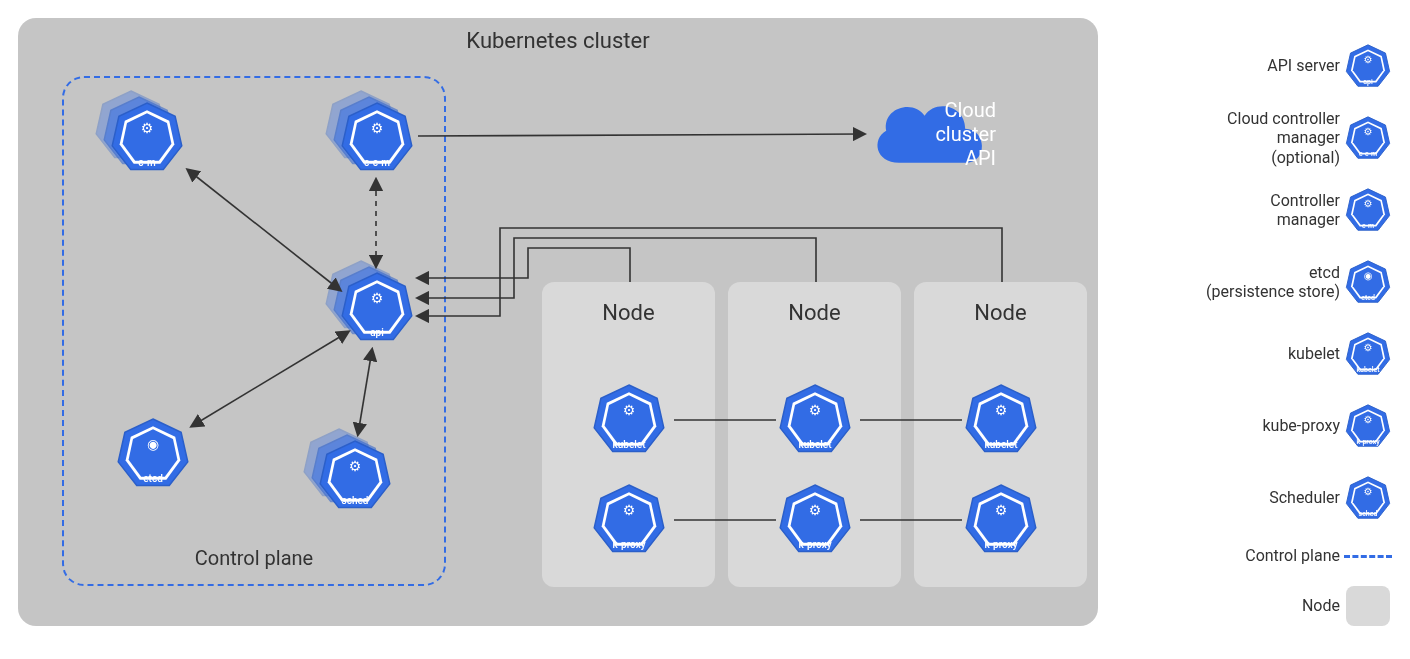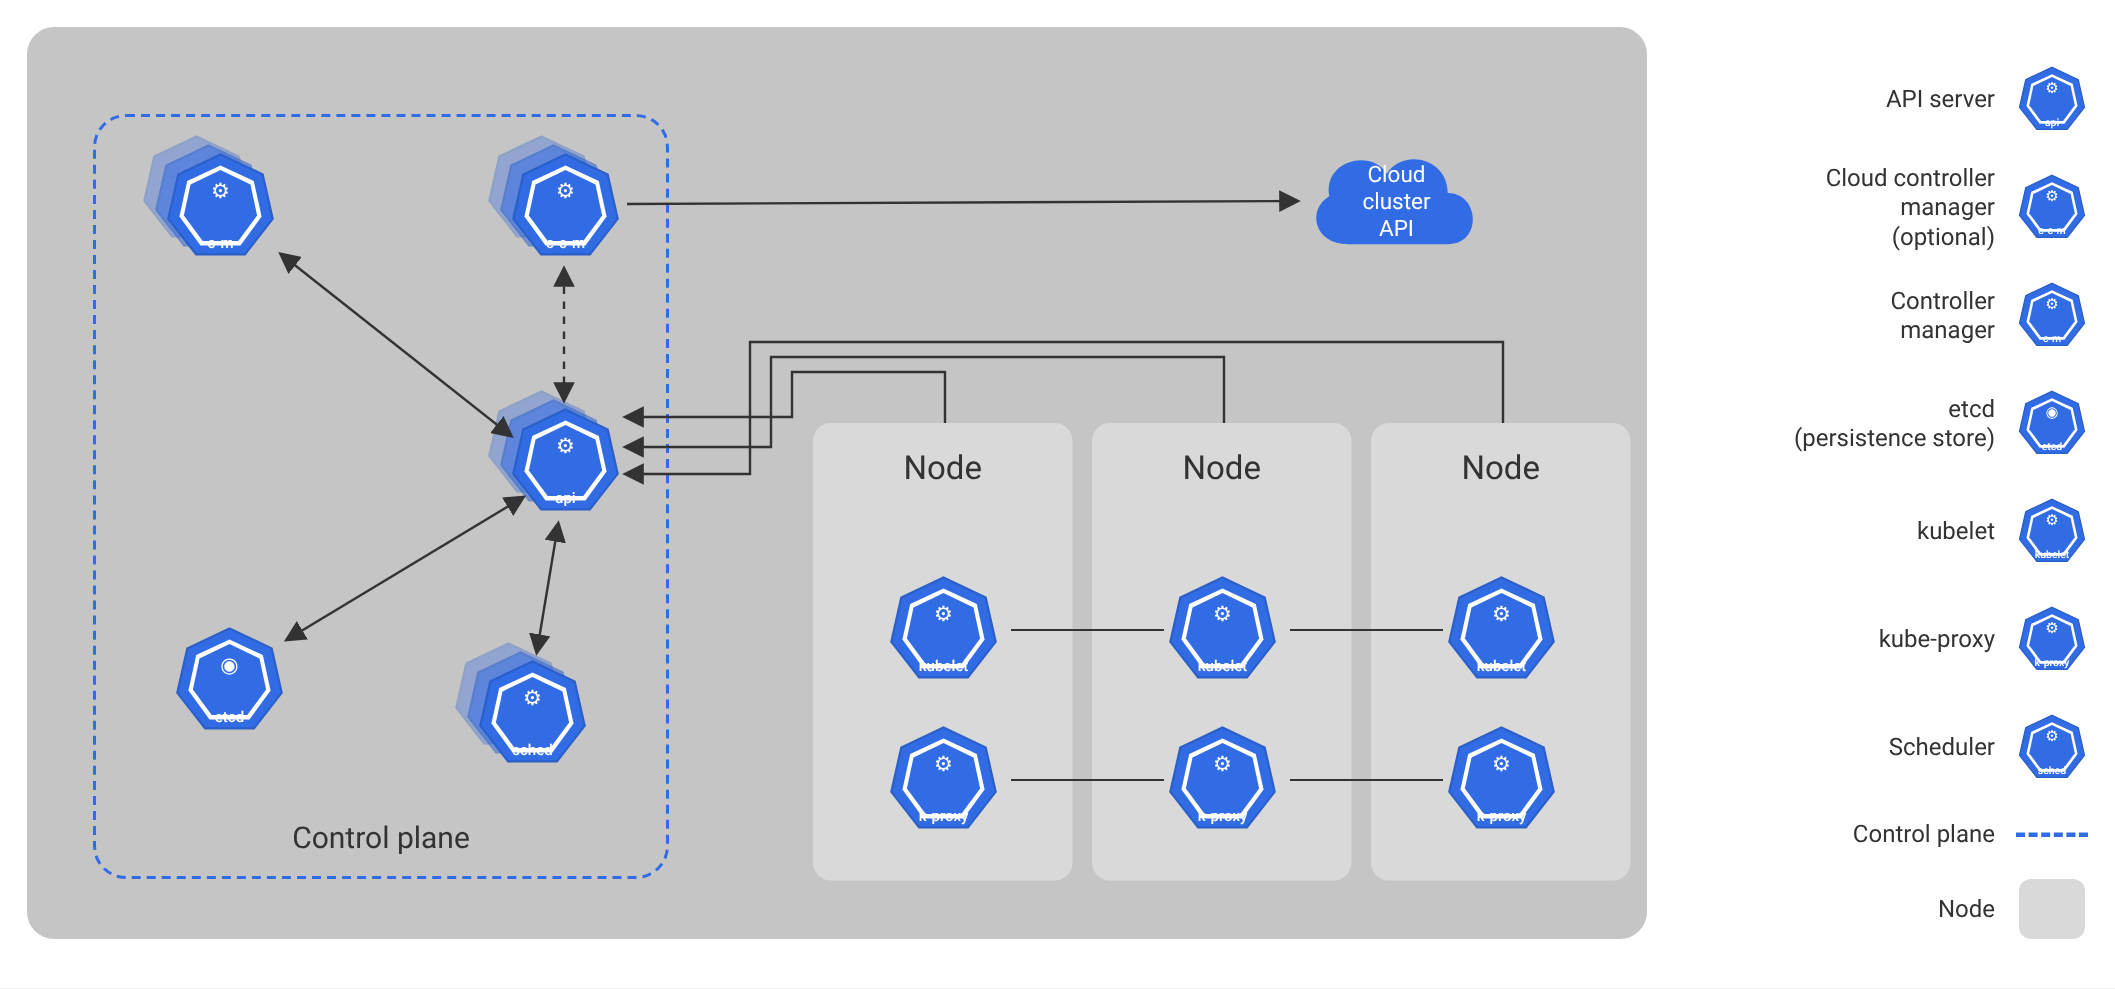--- a/index.html
+++ b/index.html
@@ -25,29 +25,29 @@
 
   
   .stack{position:absolute;width:74px;height:74px;}
   .stack .copy{position:absolute;width:74px;height:74px;opacity:.6;}
   .stack .copy.c1{left:-16px;top:-12px;opacity:.35;}
   .stack .copy.c2{left:-8px;top:-6px;opacity:.55;}
 
   
   .cloud{position:absolute;left:848px;top:68px;width:130px;height:96px;}
   .cloud svg{width:100%;height:100%;display:block;}
-  .cloud .cloud-text{position:absolute;inset:0;display:flex;flex-direction:column;align-items:center;justify-content:center;color:#fff;font-size:15px;line-height:1.2;}
+  .cloud .cloud-text{position:absolute;inset:0;display:flex;flex-direction:column;align-items:flex-end;justify-content:center;color:#fff;font-size:20px;line-height:1.2;}
   .cloud .cloud-text span{display:block;}
 
   
   .wires{position:absolute;inset:0;pointer-events:none;}
 
   
   .legend{position:absolute;right:16px;top:30px;width:260px;}
-  .legend-row{display:flex;align-items:center;justify-content:flex-end;gap:12px;height:72px;}
+  .legend-row{display:flex;align-items:center;justify-content:flex-end;gap:2px;height:72px;}
   .legend-text{text-align:right;font-size:16px;color:#333;line-height:1.2;}
   .legend-icon-slot{width:52px;display:flex;align-items:center;justify-content:center;}
   .legend-line{width:48px;height:0;border-top:3px dashed #326ce5;}
   .legend-node-box{width:44px;height:40px;background:#d9d9d9;border-radius:8px;}
 </style>
 </head>
 <body>
 
 <svg width="0" height="0" style="position:absolute">
   <defs>
@@ -67,20 +67,21 @@
     </marker>
     <g id="cloud-shape">
       <path d="M30,72 C8,72 4,50 18,42 C14,20 44,12 54,28 C64,12 92,18 92,40 C112,40 114,72 92,72 Z" fill="#326ce5"></path>
     </g>
   </defs>
 </svg>
 
 <div class="canvas">
 
   <div class="cluster">
+    <div class="cluster-title">Kubernetes cluster</div>
 
     <div class="control-plane">
       <div class="control-plane-label">Control plane</div>
     </div>
 
     <div class="stack" style="left:92px;top:82px;">
       <div class="copy c1"><svg viewBox="0 0 100 100">
             <use href="#hept-plain"></use>
           </svg></div>
       <div class="copy c2"><svg viewBox="0 0 100 100">

